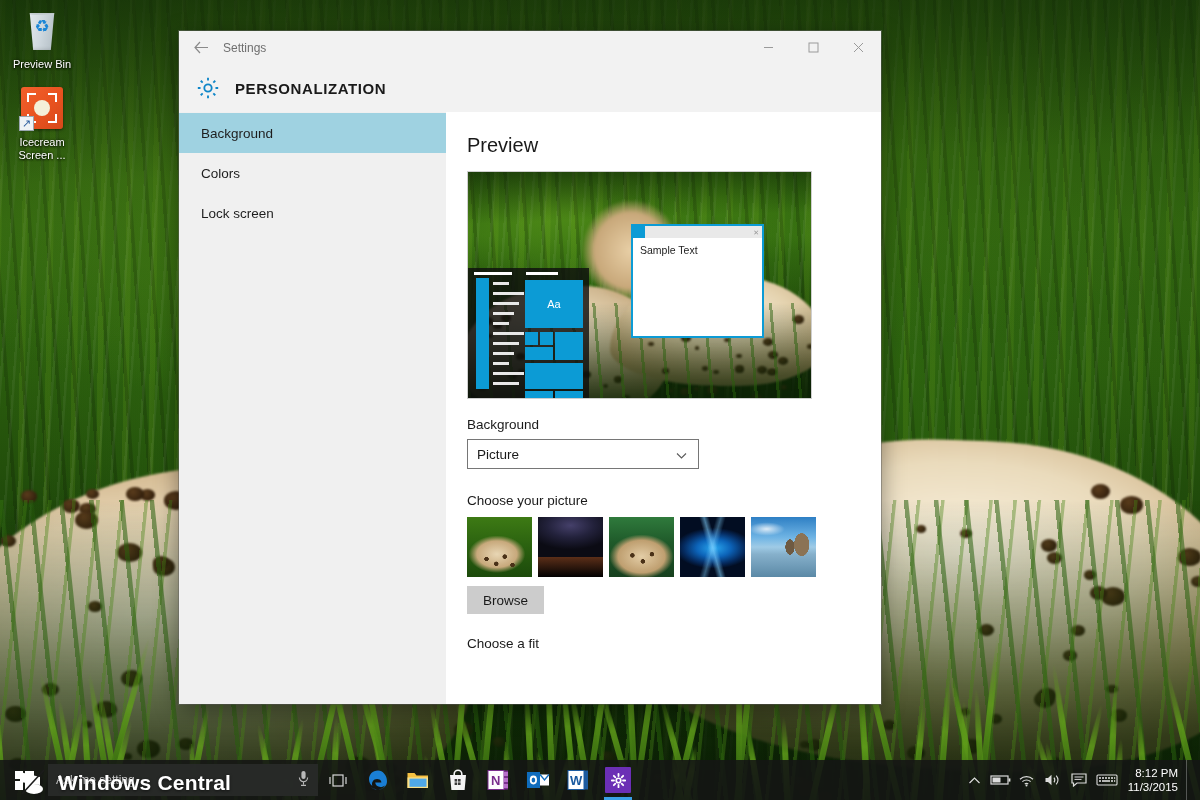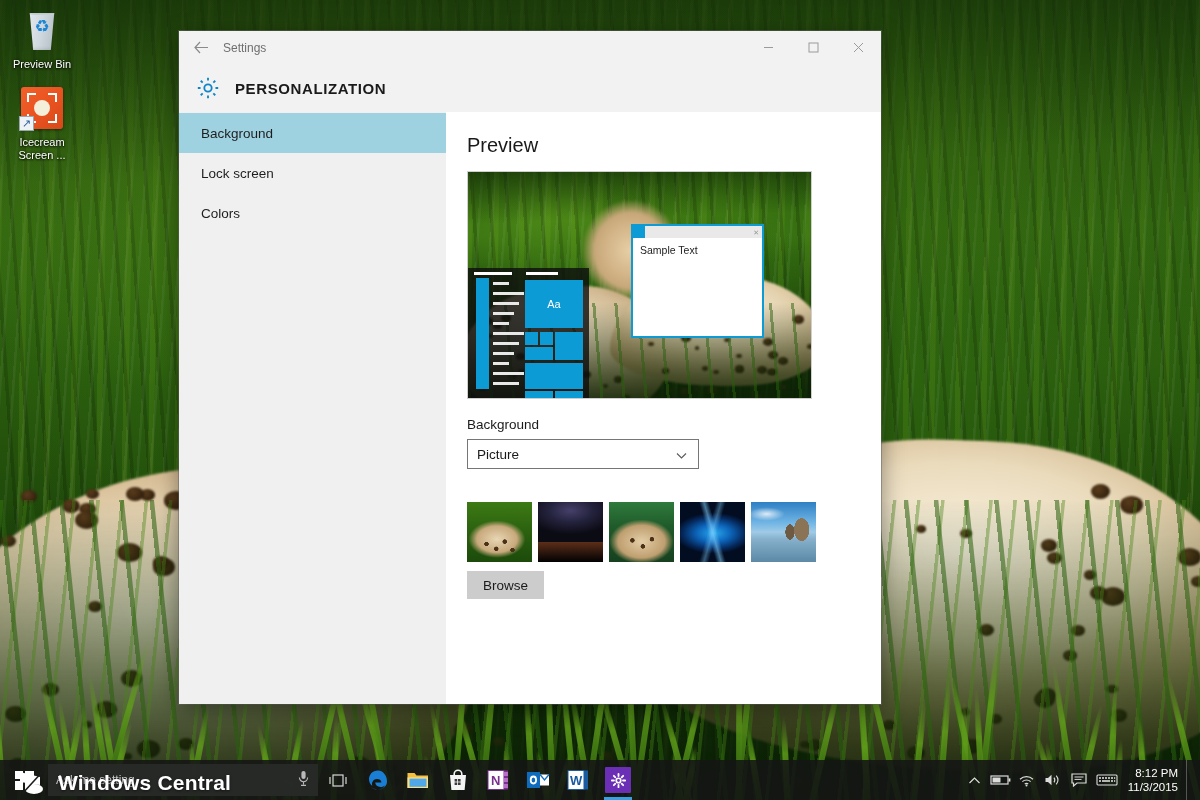--- a/index.html
+++ b/index.html
@@ -471,24 +471,24 @@
       </svg>
       <div class="app-title">PERSONALIZATION</div>
     </div>
 
     <div class="body-row">
       <div class="sidebar">
         <div class="side-item sel">
           <span>Background</span>
         </div>
         <div class="side-item">
+          <span>Colors</span>
+        </div>
+        <div class="side-item">
           <span>Lock screen</span>
-        </div>
-        <div class="side-item">
-          <span>Colors</span>
         </div>
       </div>
 
       <div class="content">
         <div class="h-preview">Preview</div>
 
         <div class="preview">
           <div class="pv-wall">
             <div class="wall-grass" style="filter:blur(.3px)"></div>
             <div style="position:absolute; left:-10px; bottom:-18px; width:210px; height:130px; border-radius:55% 45% 40% 50%/70% 60% 45% 40%;
@@ -601,30 +601,32 @@
         <div class="sp-28"></div>
         <div class="lbl">Background</div>
         <div class="combo">
           <span>Picture</span>
           <svg class="chev" viewBox="0 0 13 13">
             <path d="M2 4.5 L6.5 9 L11 4.5" fill="none" stroke="#5a5a5a" stroke-width="1.1"></path>
           </svg>
         </div>
 
         <div style="height:24px"></div>
+        <div class="lbl">Choose your picture</div>
         <div class="thumbs">
           <div class="thumb t-cheetah"></div>
           <div class="thumb t-night"></div>
           <div class="thumb t-leopard"></div>
           <div class="thumb t-hero"></div>
           <div class="thumb t-beach"></div>
         </div>
         <button class="browse">Browse</button>
 
         <div style="height:22px"></div>
+        <div class="lbl">Choose a fit</div>
       </div>
     </div>
   </div>
 
   <div id="taskbar">
     <div class="start-btn">
       <div class="winlogo">
           <i></i>
           <i></i>
           <i></i>

